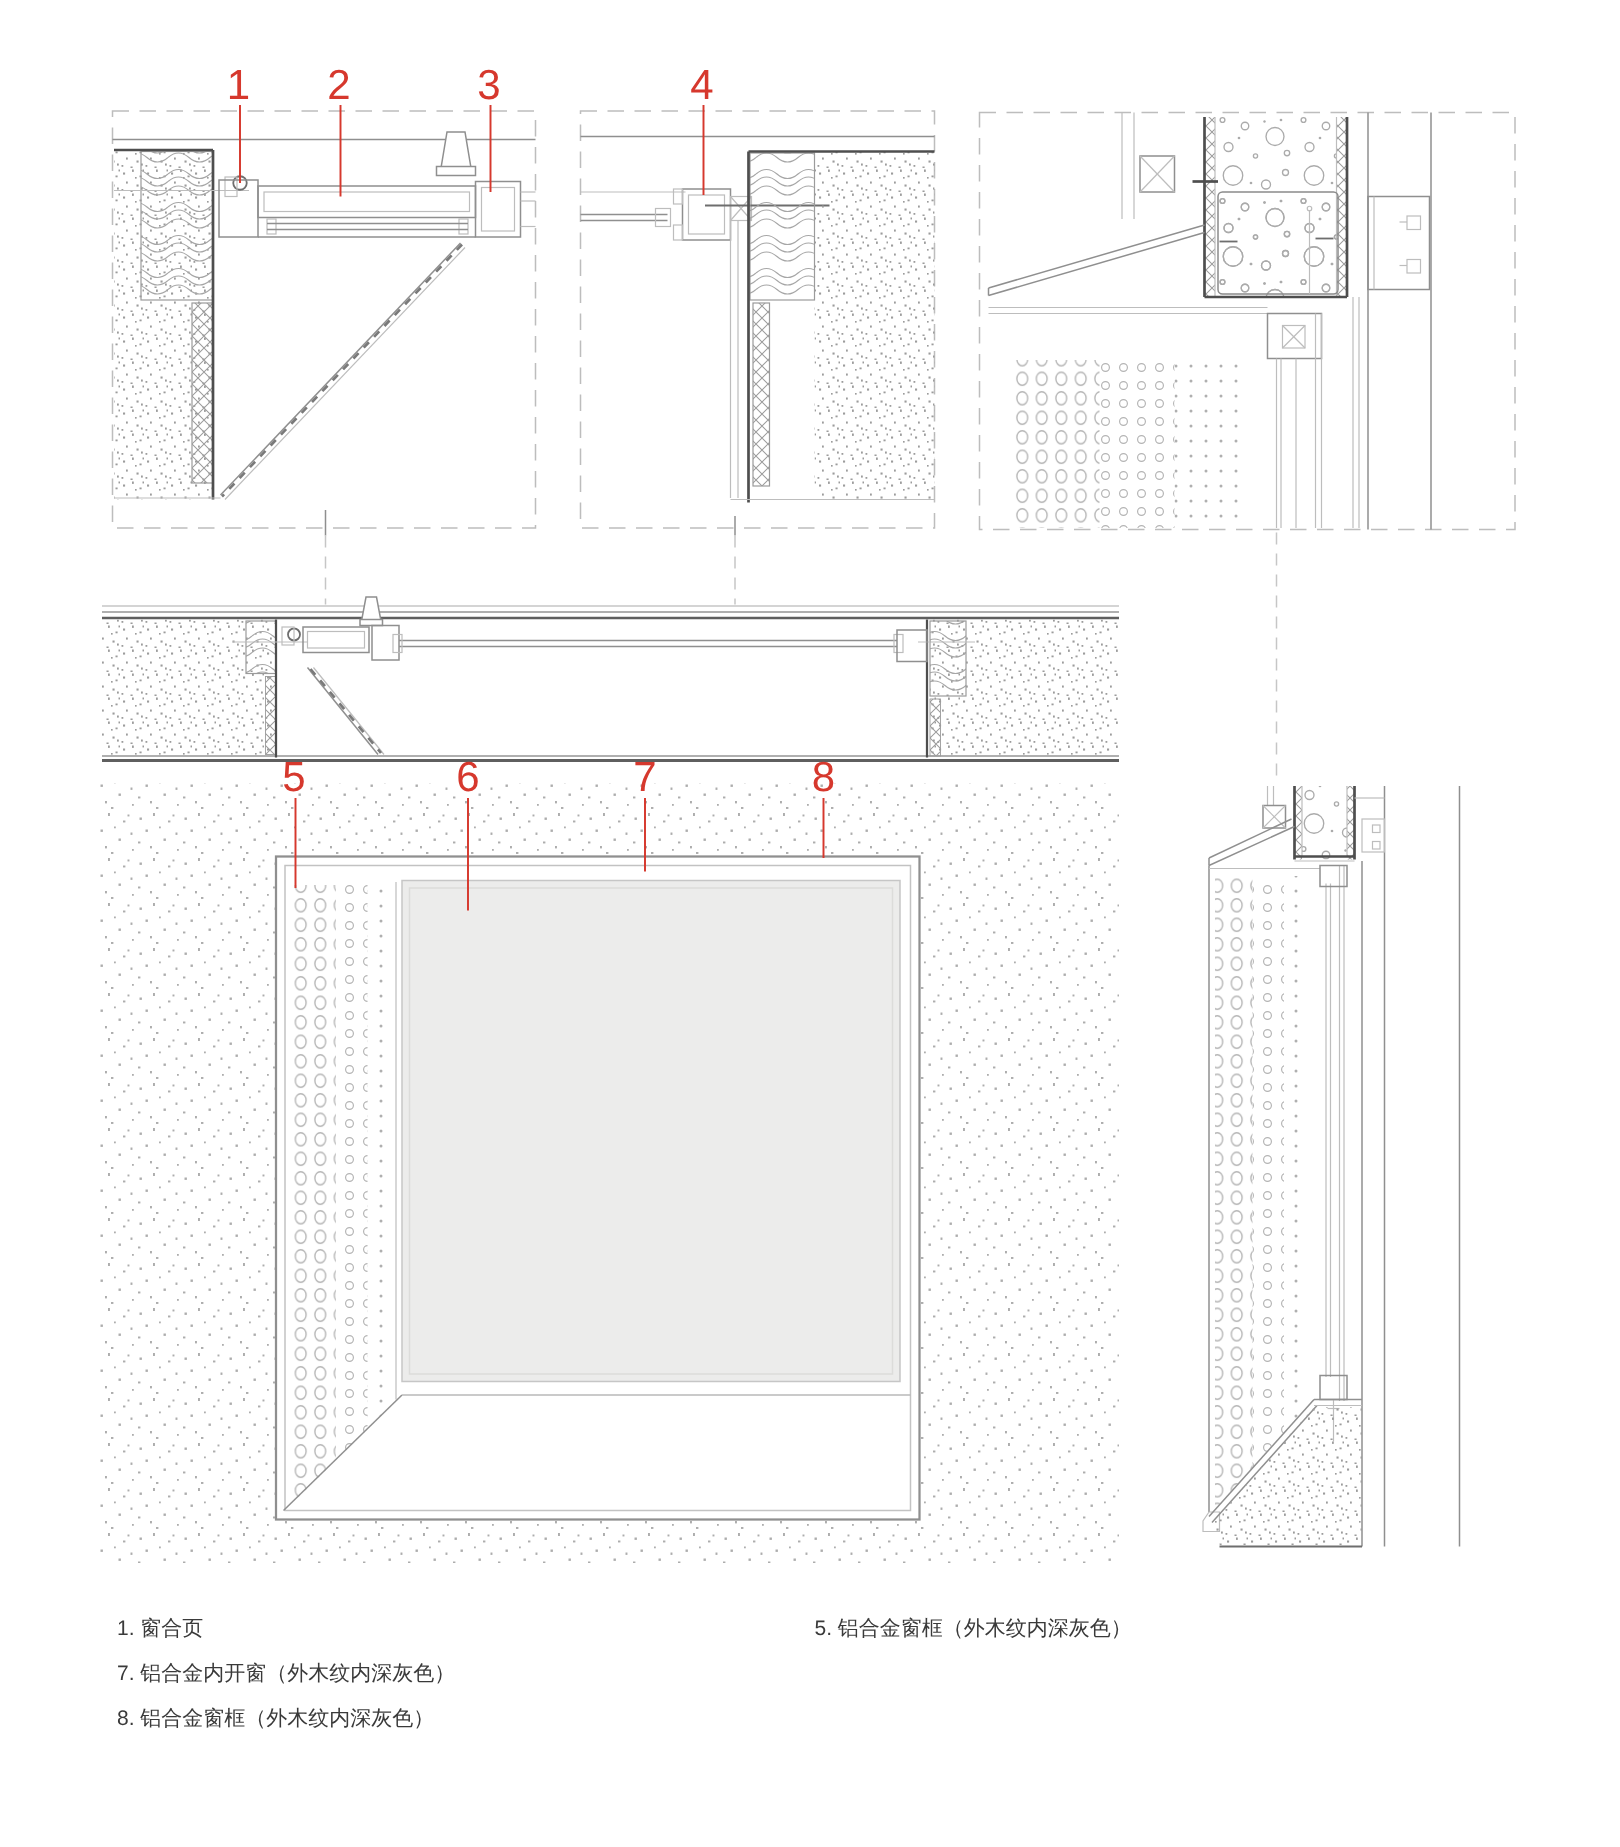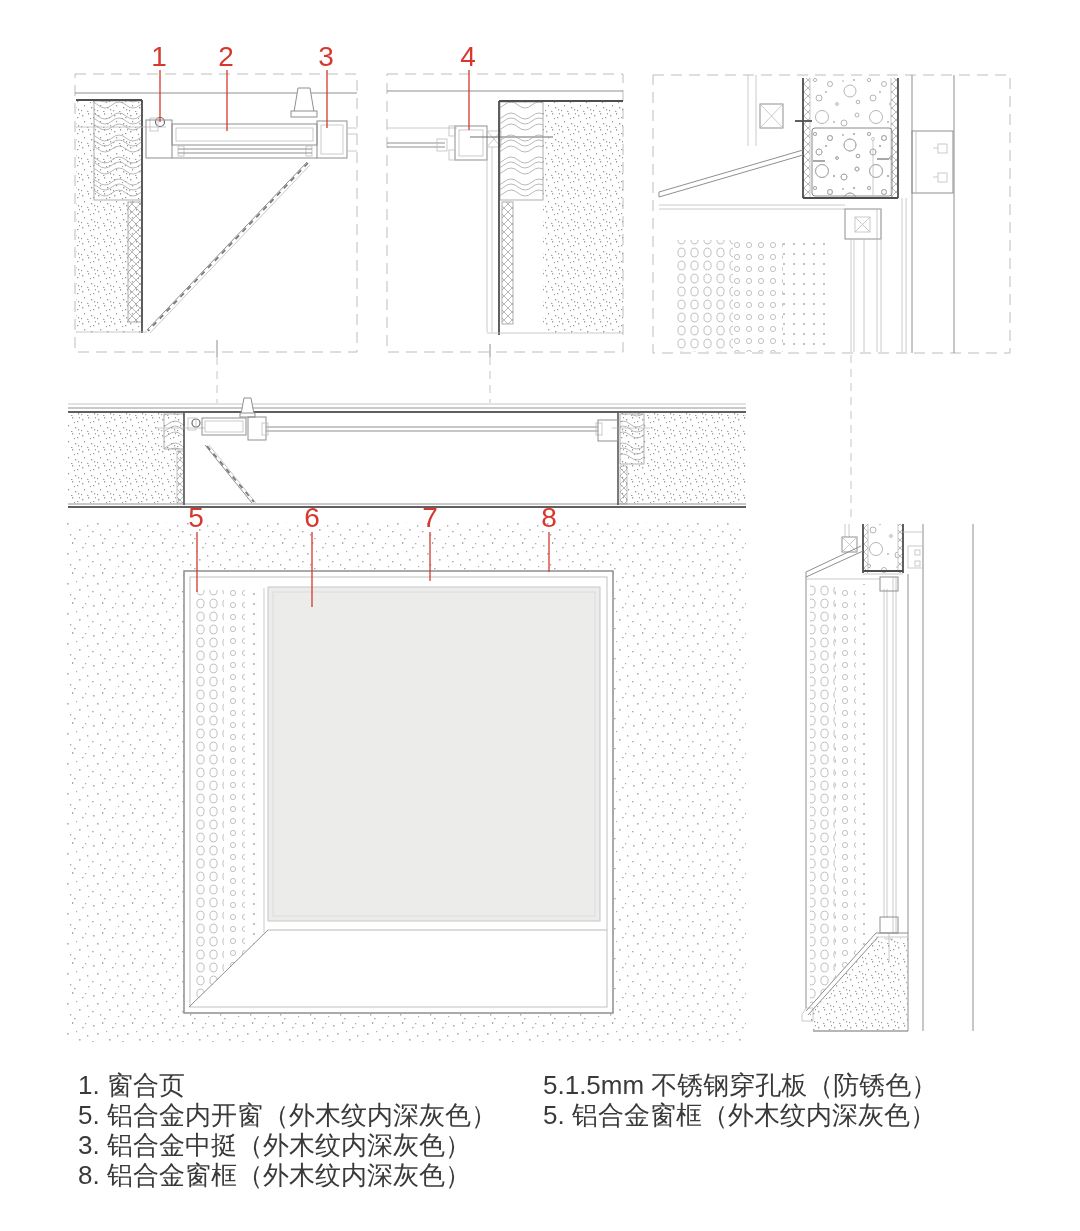--- a/index.html
+++ b/index.html
@@ -14,21 +14,21 @@
   .dash{stroke:#BDBDBD;stroke-width:1;fill:none;stroke-dasharray:11 7}
   .dashc{stroke:#C6C6C6;stroke-width:1;fill:none;stroke-dasharray:8 6}
   .pdash{stroke:#7A7A7A;stroke-width:1.8;fill:none;stroke-dasharray:5 5}
   .red{stroke:var(--callout_red,#D6382D);stroke-width:1.3;fill:none}
   .num{fill:var(--callout_red,#D6382D);font-family:"Liberation Sans",sans-serif;
        font-size:28px;text-anchor:middle}
   .wh{fill:#fff}
   .glass{fill:var(--glass_fill,#ECECEB);stroke:#C6C6C6;stroke-width:1}
   
   .legend-col{position:absolute;top:1070px;color:var(--text,#3A3A3A);
-              font-size:26px;line-height:30px;white-space:nowrap;}
+              font-size:14px;line-height:30px;white-space:nowrap;}
   .legend-col.left{left:78px;}
   .legend-col.right{left:543px;}
 </style>
 </head>
 <body>
 
 <div class="canvas">
 <svg width="1080" height="1231" viewBox="0 0 1080 1231">
   <defs>
     <pattern id="pat-stipple" width="30" height="30" patternUnits="userSpaceOnUse">
@@ -392,21 +392,19 @@
     <line class="red" x1="549" y1="532" x2="549" y2="572"></line>
     <text class="num" x="196" y="527">5</text>
     <text class="num" x="312" y="527">6</text>
     <text class="num" x="430" y="527">7</text>
     <text class="num" x="549" y="527">8</text>
   </g>
 </svg>
 
   <div class="legend-col left">
     <div>1. 窗合页</div>
-    <div>5. 铝合金内开窗（外木纹内深灰色）</div>
-    <div>3. 铝合金中挺（外木纹内深灰色）</div>
+    <div>7. 铝合金内开窗（外木纹内深灰色）</div>
     <div>8. 铝合金窗框（外木纹内深灰色）</div>
   </div>
   <div class="legend-col right">
-    <div>5.1.5mm 不锈钢穿孔板（防锈色）</div>
     <div>5. 铝合金窗框（外木纹内深灰色）</div>
   </div>
 </div>
 
 </body></html>

